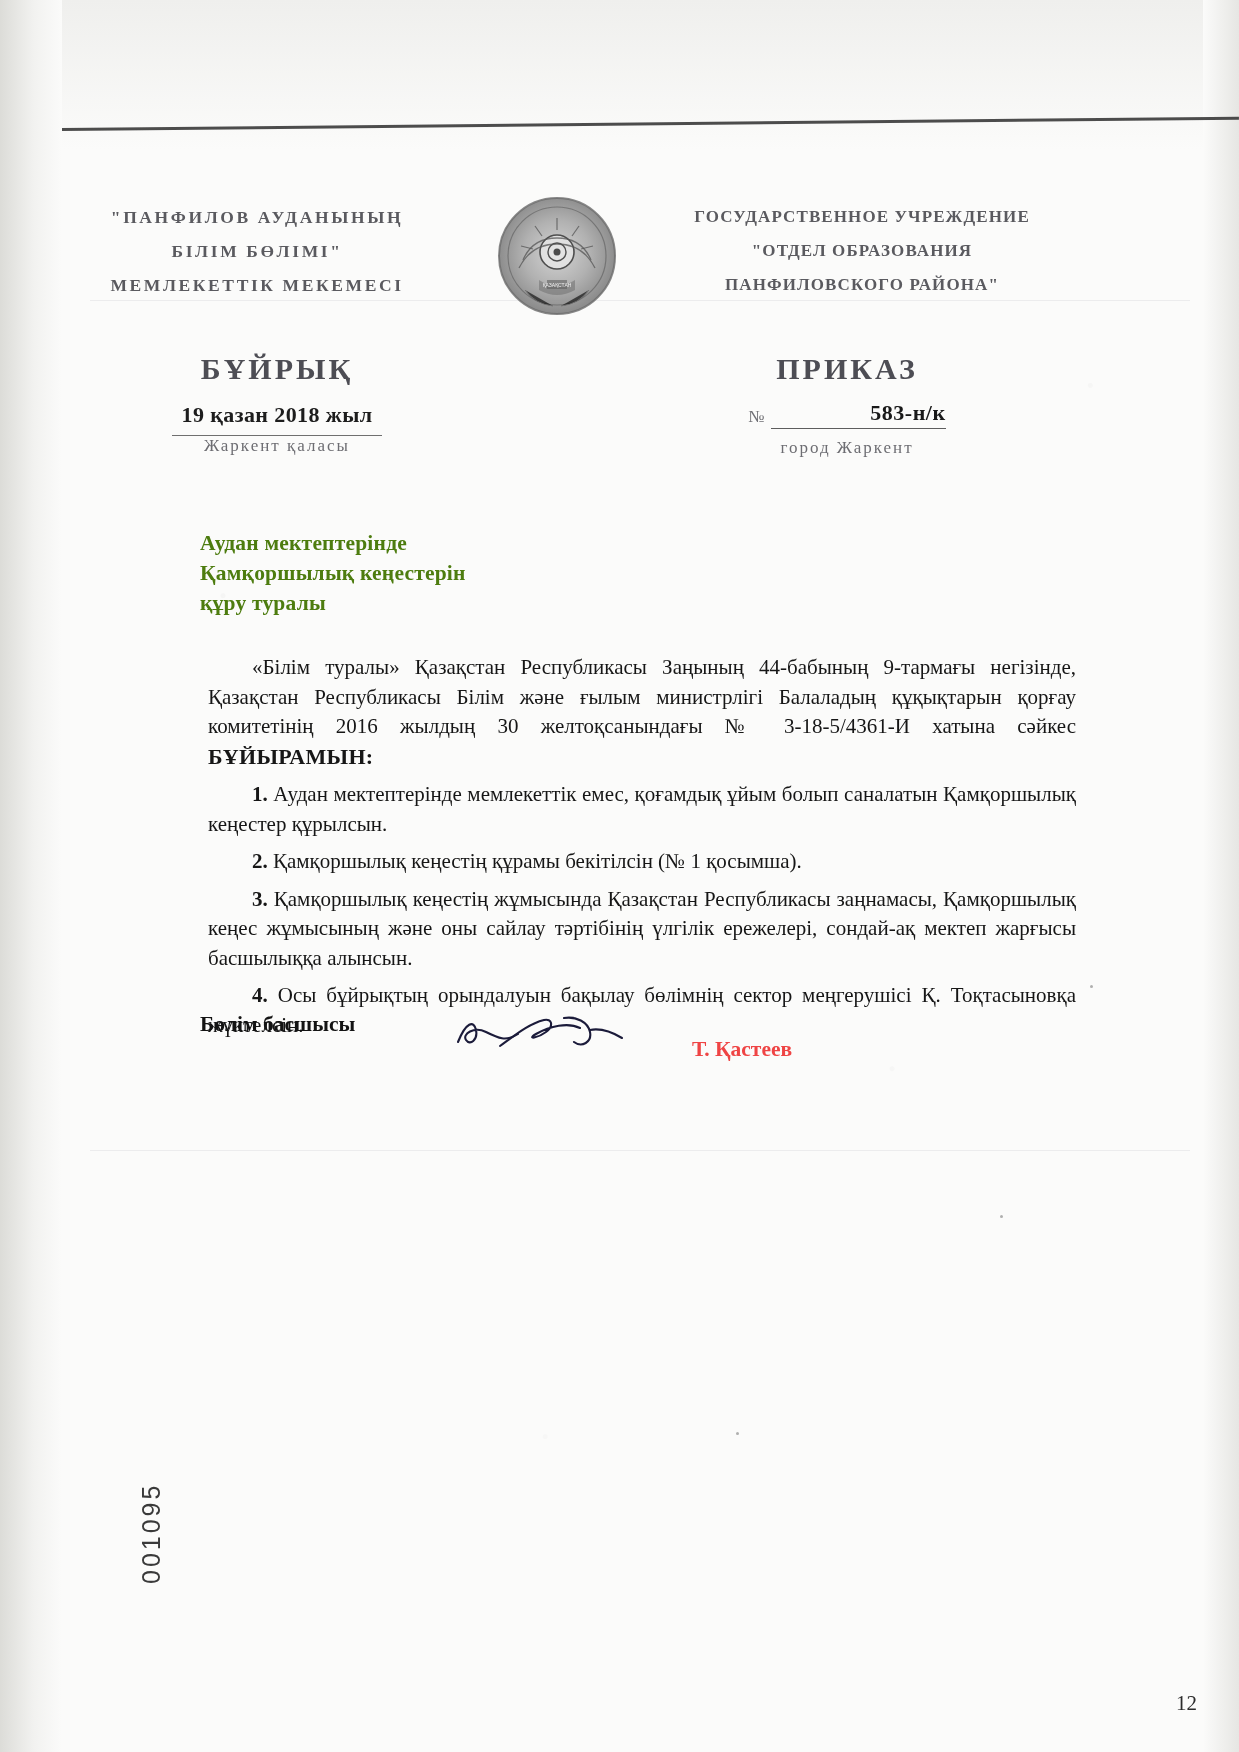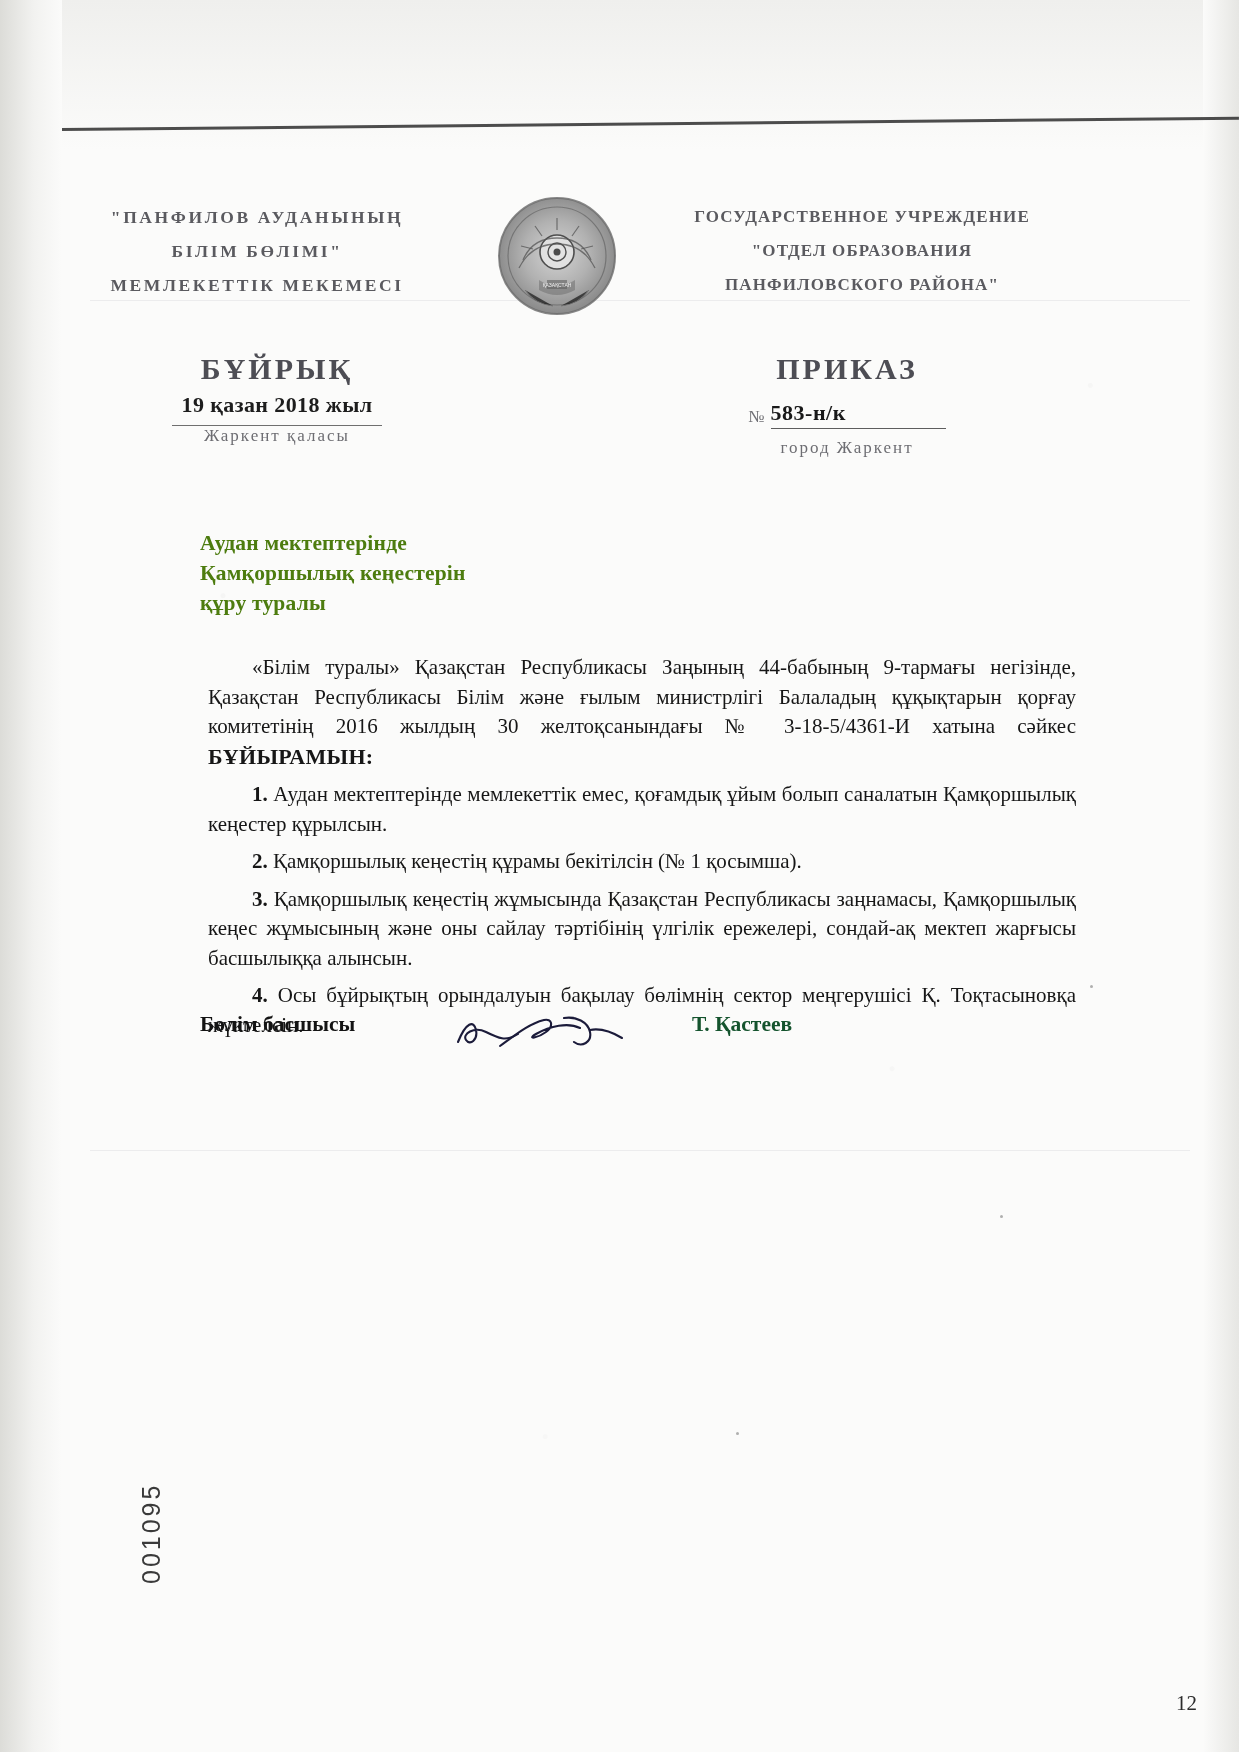--- a/index.html
+++ b/index.html
@@ -113,21 +113,21 @@
   .order-word {
     font-size: 30px;
     font-weight: 700;
     letter-spacing: 3px;
     color: #4d4d54;
   }
   .order-date {
     font-size: 22px;
     font-weight: 700;
     color: #1d1d1d;
-    margin-top: 6px;
+    margin-top: 16px;
     letter-spacing: .4px;
   }
   .order-rule {
     width: 210px;
     height: 1px;
     background: #6f6f6f;
     margin: 7px auto 0;
   }
   .order-city {
     font-size: 17px;
@@ -146,21 +146,21 @@
     font-size: 17px;
     color: #6f6f74;
     padding-bottom: 2px;
   }
   .num-val {
     font-size: 22px;
     font-weight: 700;
     color: #191919;
     border-bottom: 1px solid #5d5d5d;
     min-width: 175px;
-    text-align: left;
+    text-align: right;
     padding-bottom: 2px;
     letter-spacing: .5px;
   }
   .order-right .order-city { margin-top: 9px; }
 
   
   .subject {
     position: absolute;
     left: 200px; top: 528px;
     font-size: 21.5px;
@@ -203,22 +203,23 @@
     width: 240px;
   }
   .sign-mark {
     width: 240px;
     height: 46px;
     position: relative;
   }
   .sign-name {
     font-size: 21.5px;
     font-weight: 700;
-    color: #14532d;
+    color: #ef4444;
     margin-left: 12px;
+    margin-top: 25px;
   }
 
   
   .reg-number {
     position: absolute;
     left: 166px; bottom: 168px;
     font-size: 25px;
     letter-spacing: 3px;
     color: #3a3a3a;
     transform: rotate(-90deg);

